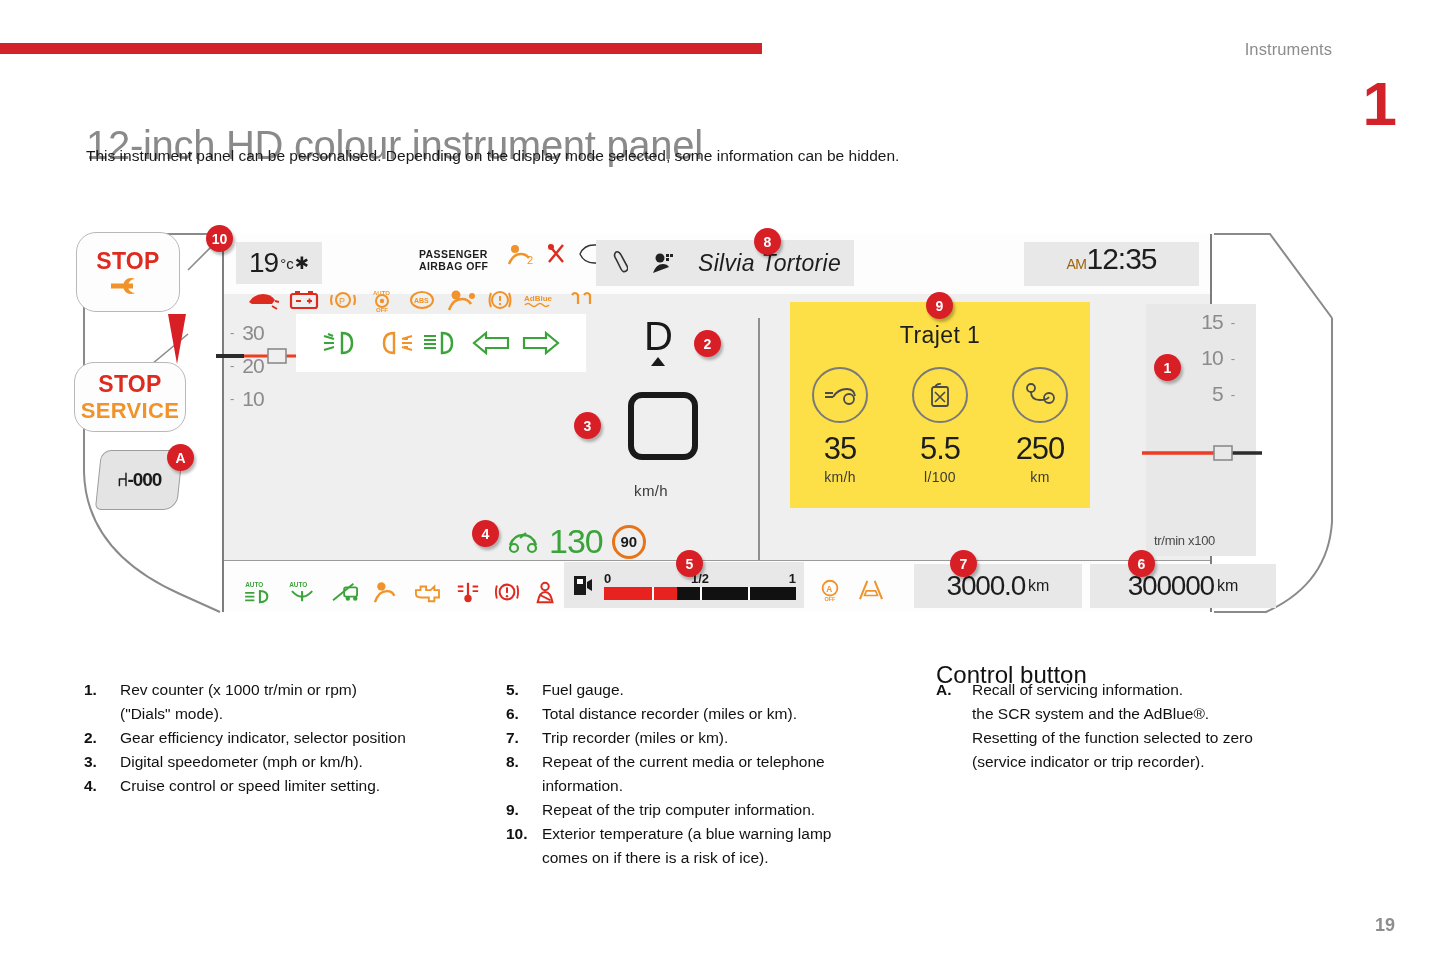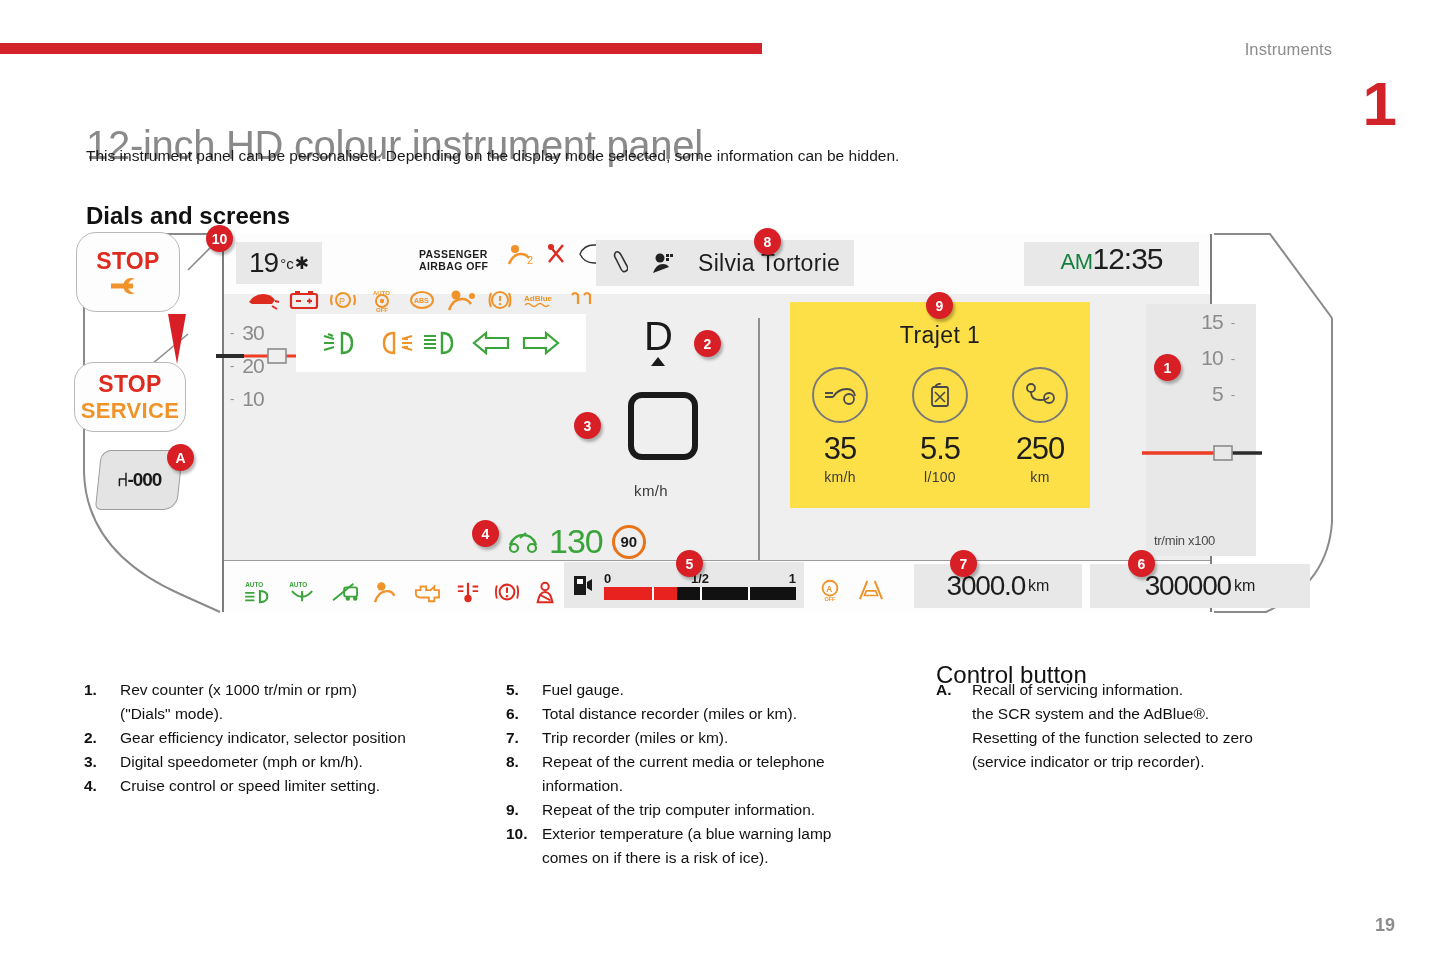--- a/index.html
+++ b/index.html
@@ -111,29 +111,29 @@
   .snow { font-size: 17px; color: #1d1d1d; margin-left: 1px; }
 
   .airbag-txt {
     position: absolute; left: 195px; top: 14px;
     font-size: 10.5px; font-weight: bold; color: #1d1d1d;
     line-height: 1.15; letter-spacing: .4px;
   }
 
   .media-tile {
     left: 372px; top: 6px; width: 258px; height: 46px;
-    display: flex; align-items: center; gap: 24px; padding-left: 16px;
+    display: flex; align-items: center; gap: 24px; padding-left: 16px; font-style: italic;
   }
   .media-name { font-size: 23px; color: #1d1d1d; letter-spacing: .3px; }
 
   .clock-tile {
     left: 800px; top: 8px; width: 175px; height: 44px;
     display: flex; align-items: baseline; justify-content: center;
   }
-  .clock-ampm { font-size: 22px; color: #15803d; letter-spacing: -.5px; }
+  .clock-ampm { font-size: 14px; color: #a16207; letter-spacing: -.5px; }
   .clock-time { font-size: 30px; color: #1d1d1d; letter-spacing: -1px; }
 
   
   .lamp-row-top {
     position: absolute; left: 196px; top: 8px;
     display: flex; align-items: center; gap: 7px;
   }
   .lamp-row-mid {
     position: absolute; left: 22px; top: 54px;
     display: flex; align-items: center; gap: 9px;
@@ -258,21 +258,21 @@
     position: absolute; left: 592px; bottom: 10px;
     display: flex; align-items: center; gap: 10px;
   }
 
   .odo-tile {
     position: absolute; bottom: 4px; height: 44px;
     background: #e8e8e8; display: flex; align-items: center;
     justify-content: center; gap: 3px;
   }
   .odo-trip { left: 690px; width: 168px; }
-  .odo-total { left: 866px; width: 220px; }
+  .odo-total { left: 866px; width: 186px; }
   .odo-val { font-size: 28px; color: #1d1d1d; letter-spacing: -1.2px; }
   .odo-unit { font-size: 16px; color: #1d1d1d; }
 
   
   .callout {
     position: absolute; background: #fdfdfd;
     border: 1.5px solid #b9b9b9; border-radius: 20px;
     display: flex; flex-direction: column;
     align-items: center; justify-content: center;
   }
@@ -330,21 +330,20 @@
 <body>
 
 <div id="page">
 
   <div class="top-rule"></div>
   <div class="chapter-name">Instruments</div>
   <div class="chapter-num">1</div>
 
   <h1 class="page-title">12-inch HD colour instrument panel</h1>
   <div class="intro">This instrument panel can be personalised. Depending on the display mode selected, some information can be hidden.</div>
-  <h2 class="subhead">Dials and screens</h2>
 
   <div id="cluster">
 
     <svg class="outline" viewBox="0 0 1290 400">
       <path d="M 150,12 L 60,12 Q 20,14 14,60 L 14,250 Q 16,330 110,372 L 150,390" fill="none" stroke="#8a8a8a" stroke-width="2"></path>
       <path d="M 1144,12 L 1200,12 L 1262,96" fill="none" stroke="#8a8a8a" stroke-width="2"></path>
       <path d="M 1262,96 L 1262,300 Q 1258,362 1196,390 L 1144,390" fill="none" stroke="#8a8a8a" stroke-width="2"></path>
 
       <line x1="152" y1="14" x2="118" y2="48" stroke="#8a8a8a" stroke-width="1.6"></line>
       <line x1="118" y1="112" x2="70" y2="152" stroke="#8a8a8a" stroke-width="1.6"></line>

